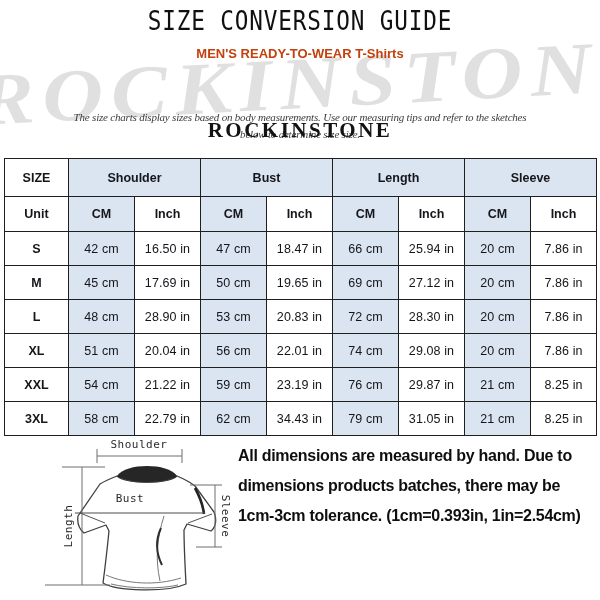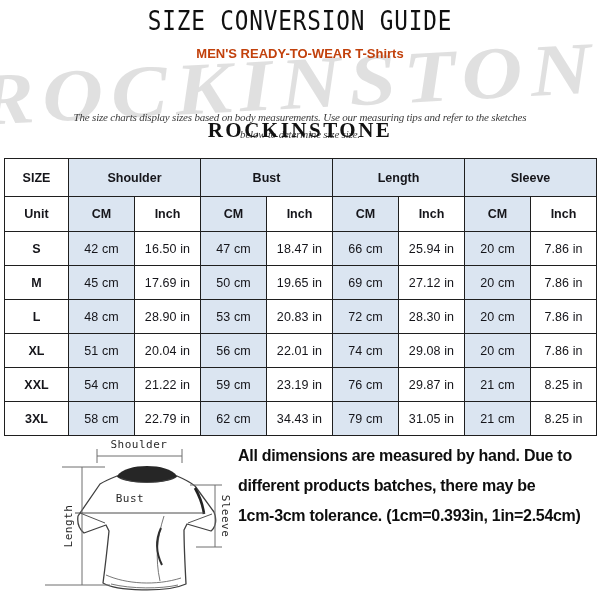--- a/index.html
+++ b/index.html
@@ -242,16 +242,16 @@
       <line x1="61" y1="77" x2="191" y2="77" stroke="#4a4a4a"></line>
     </g>
     <text x="125" y="12" text-anchor="middle">Shoulder</text>
     <text x="116" y="66" text-anchor="middle">Bust</text>
     <text x="58" y="90" text-anchor="middle" transform="rotate(-90 58 90)">Length</text>
     <text x="208" y="80" text-anchor="middle" transform="rotate(90 208 80)">Sleeve</text>
   </svg>
 
   <div class="note">
     <div>All dimensions are measured by hand. Due to</div>
-    <div>different products batches, there may be</div>
+    <div>dimensions products batches, there may be</div>
     <div>1cm-3cm tolerance. (1cm=0.393in, 1in=2.54cm)</div>
   </div>
 </div>
 
 </body></html>

